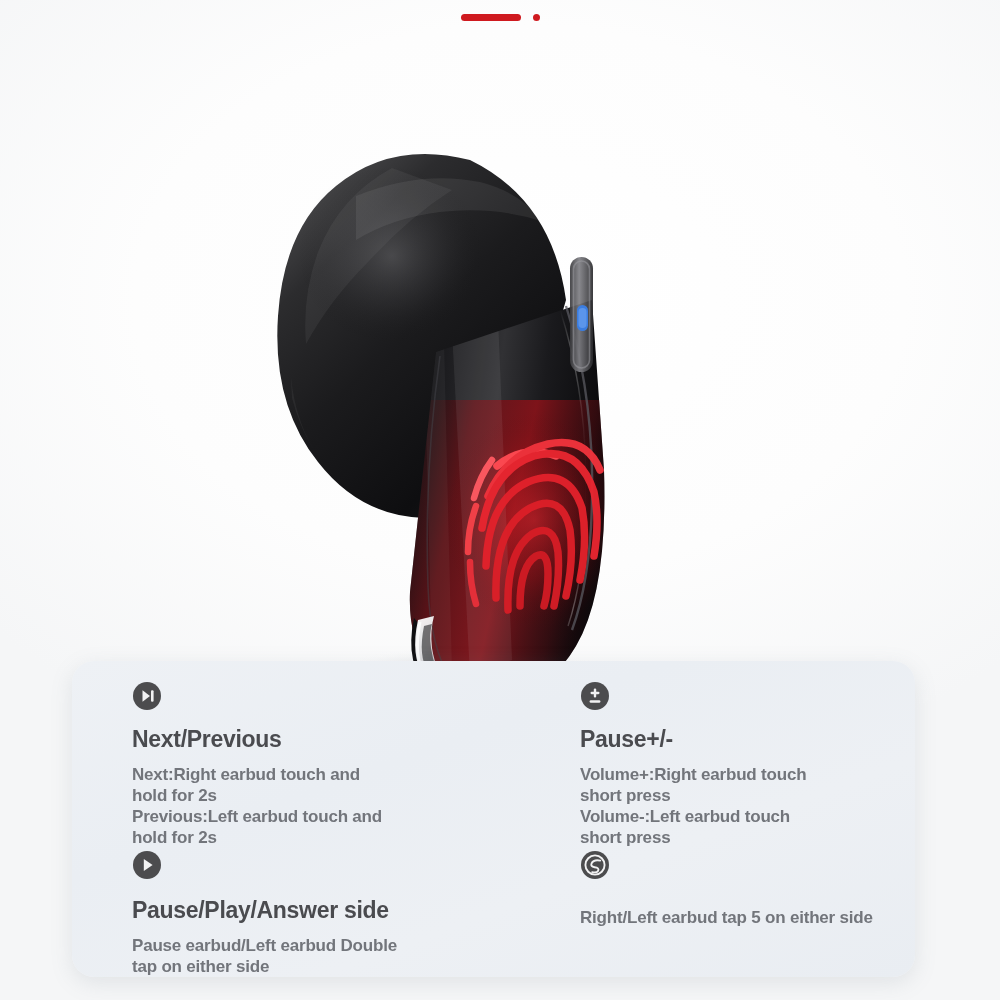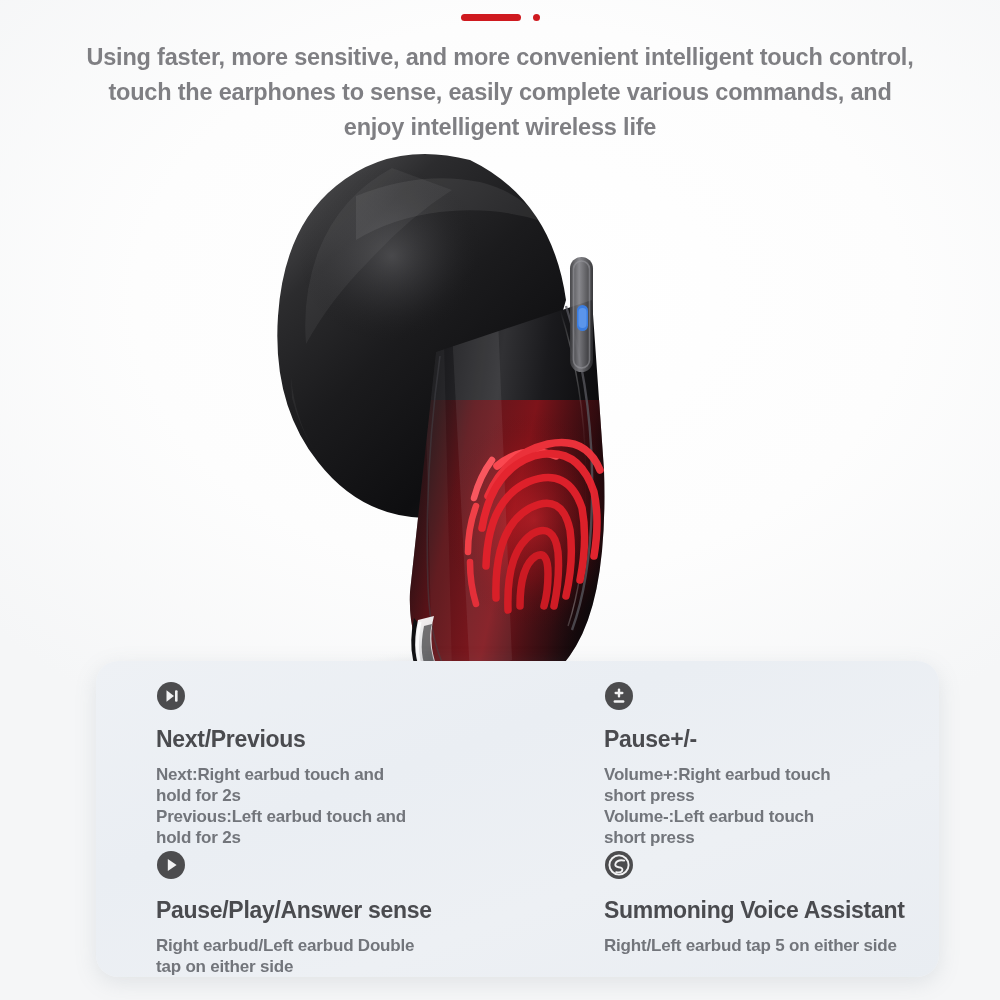--- a/index.html
+++ b/index.html
@@ -71,21 +71,21 @@
     left: 0;
     top: 0;
     width: 1000px;
     height: 1000px;
     pointer-events: none;
   }
 
   
   .card {
     position: absolute;
-    left: 96px;
+    left: 72px;
     top: 661px;
     width: 843px;
     height: 316px;
     border-radius: 22px;
     background:
       linear-gradient(160deg, #eef1f5 0%, #eaeef3 35%, #edf0f4 65%, #e9edf2 100%);
     box-shadow: 0 6px 22px rgba(120,130,145,0.16);
   }
 
   .card-grid {
@@ -136,23 +136,20 @@
 </head>
 <body>
 
 <div class="page">
 
   <div class="accent-mark">
     <div class="accent-bar"></div>
     <div class="accent-dot"></div>
   </div>
 
-  <div class="headline">Using faster, more sensitive, and more convenient intelligent touch control,
-touch the earphones to sense, easily complete various commands, and
-enjoy intelligent wireless life</div>
 
   <svg class="hero" viewBox="0 0 1000 1000">
     <defs>
       <linearGradient id="bulbGrad" x1="0.15" y1="0.05" x2="0.85" y2="1">
         <stop offset="0%" stop-color="#4a4a4c"></stop>
         <stop offset="18%" stop-color="#2c2c2e"></stop>
         <stop offset="45%" stop-color="#1b1b1d"></stop>
         <stop offset="78%" stop-color="#0e0e10"></stop>
         <stop offset="100%" stop-color="#18181a"></stop>
       </linearGradient>
@@ -330,37 +327,36 @@
       </div>
 
       <div class="cell row2">
         <span class="cell-icon">
           <svg viewBox="0 0 30 30" width="30" height="30">
             <circle cx="15" cy="15" r="14" fill="#4c4c4e"></circle>
             <path d="M11.8 9 L20.6 15 L11.8 21 Z" fill="#f2f2f3"></path>
           </svg>
         </span>
         <div class="cell-body">
-          <div class="cell-title">Pause/Play/Answer sense</div>
-          <div class="cell-desc">Right earbud/Left earbud Double
+          <div class="cell-title">Pause/Play/Answer side</div>
+          <div class="cell-desc">Pause earbud/Left earbud Double
 tap on either side</div>
         </div>
       </div>
 
       <div class="cell col-right row2">
         <span class="cell-icon">
           <svg viewBox="0 0 30 30" width="30" height="30">
             <circle cx="15" cy="15" r="14" fill="#4c4c4e"></circle>
             <circle cx="15" cy="15" r="9.6" fill="none" stroke="#f2f2f3" stroke-width="1.9"></circle>
             <path d="M20.2 10.6 Q13.4 9.4 11.6 13.4 Q10.2 16.6 14.6 17.2
                      Q19.4 17.8 18.2 20.6 Q17.2 23 12.2 22.2" fill="none" stroke="#f2f2f3" stroke-width="1.9" stroke-linecap="round"></path>
           </svg>
         </span>
         <div class="cell-body">
-          <div class="cell-title">Summoning Voice Assistant</div>
           <div class="cell-desc">Right/Left earbud tap 5 on either side</div>
         </div>
       </div>
 
     </div>
   </div>
 
 </div>
 
 </body></html>

